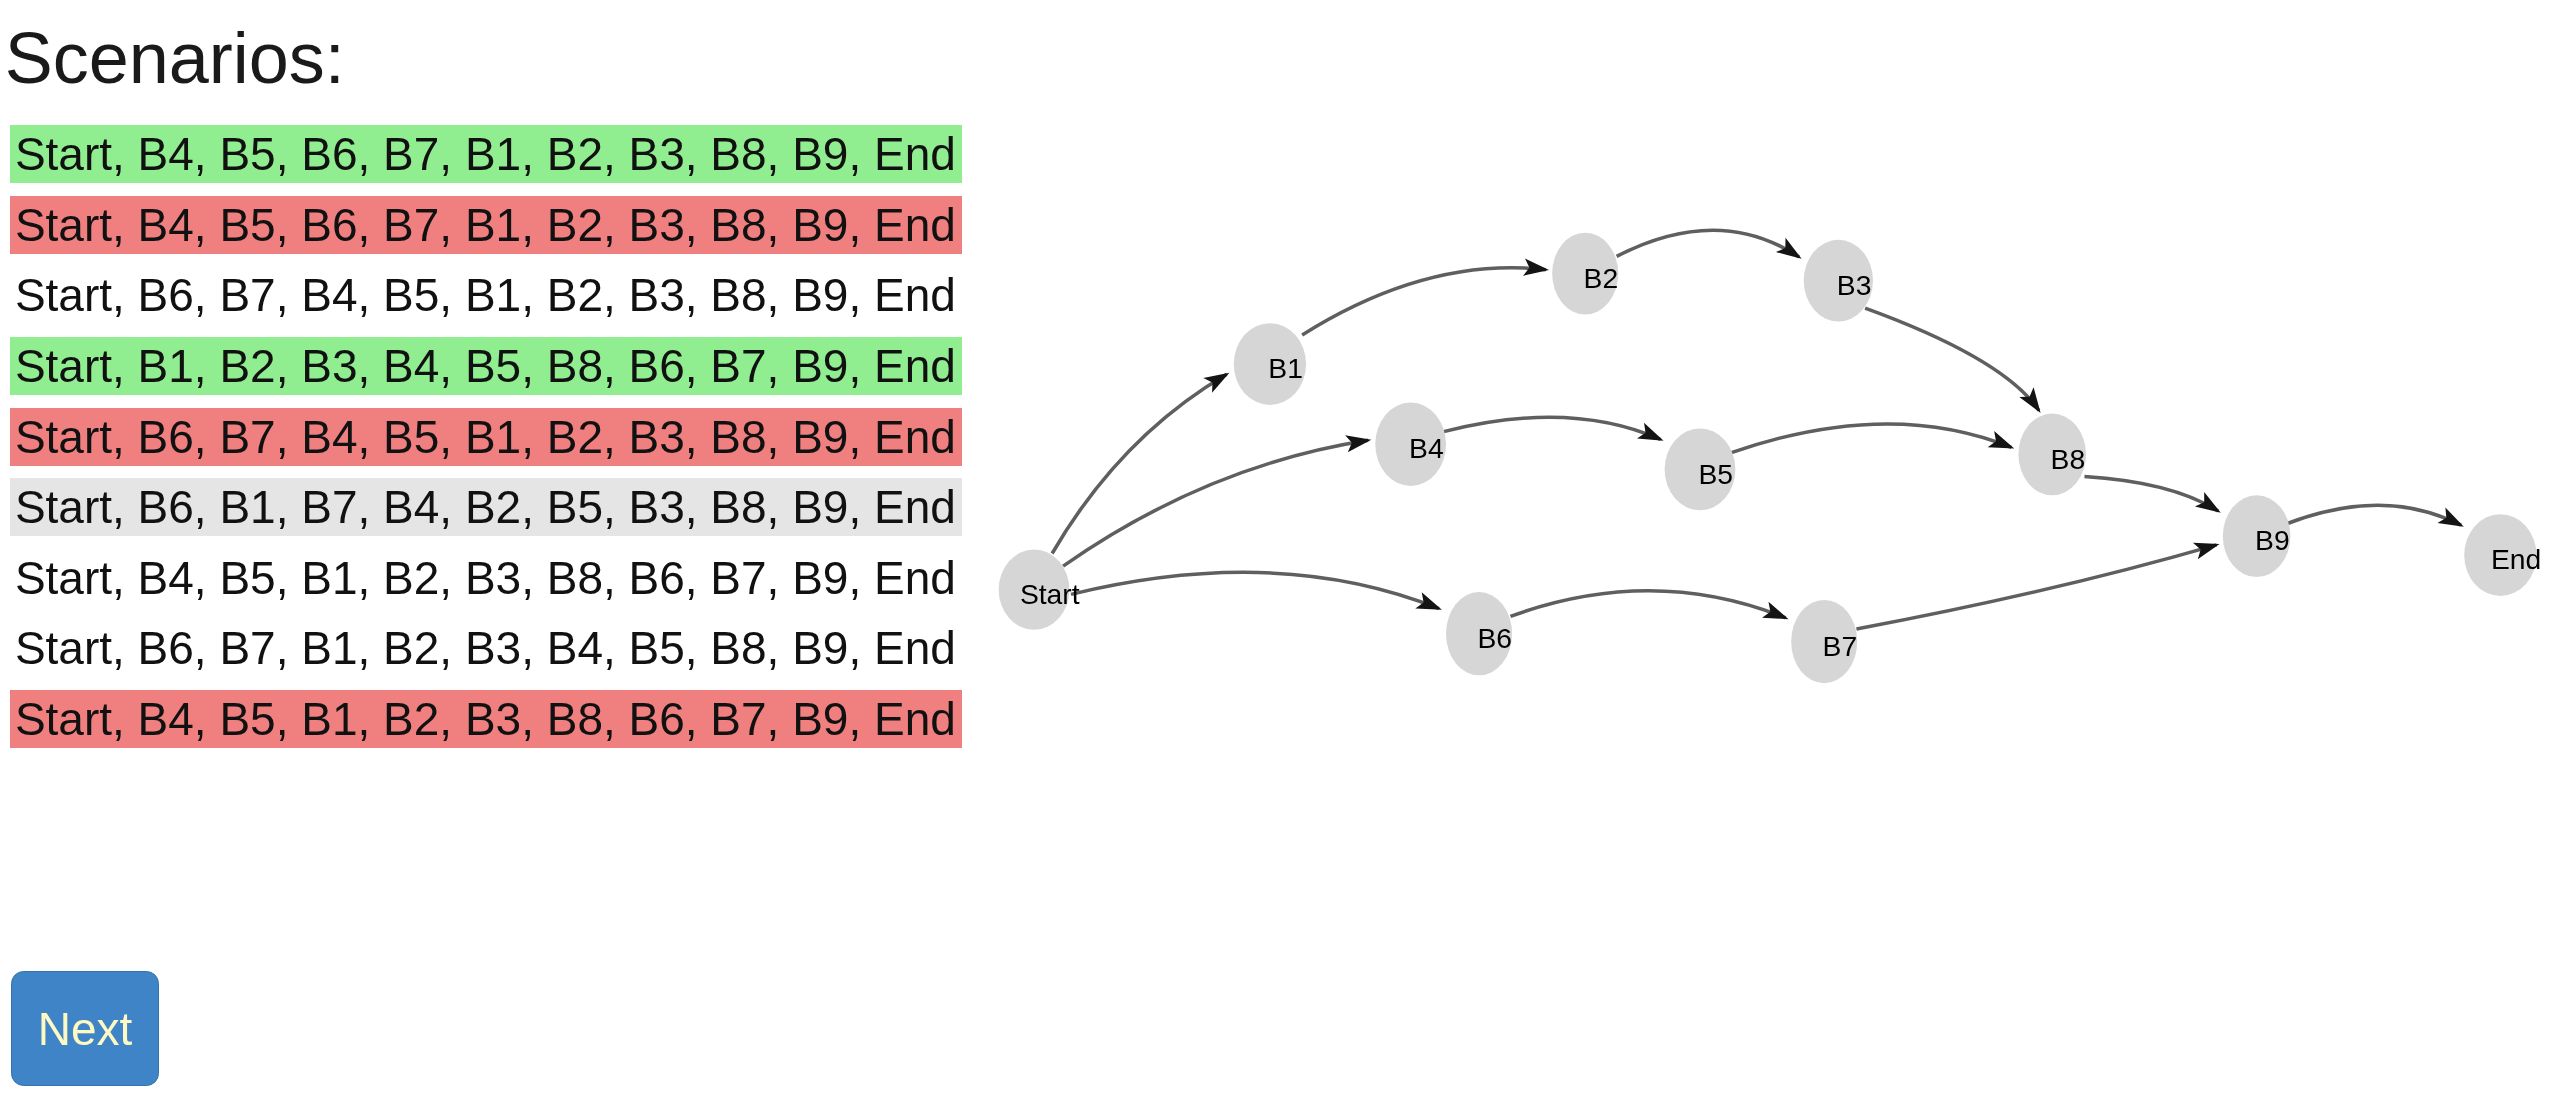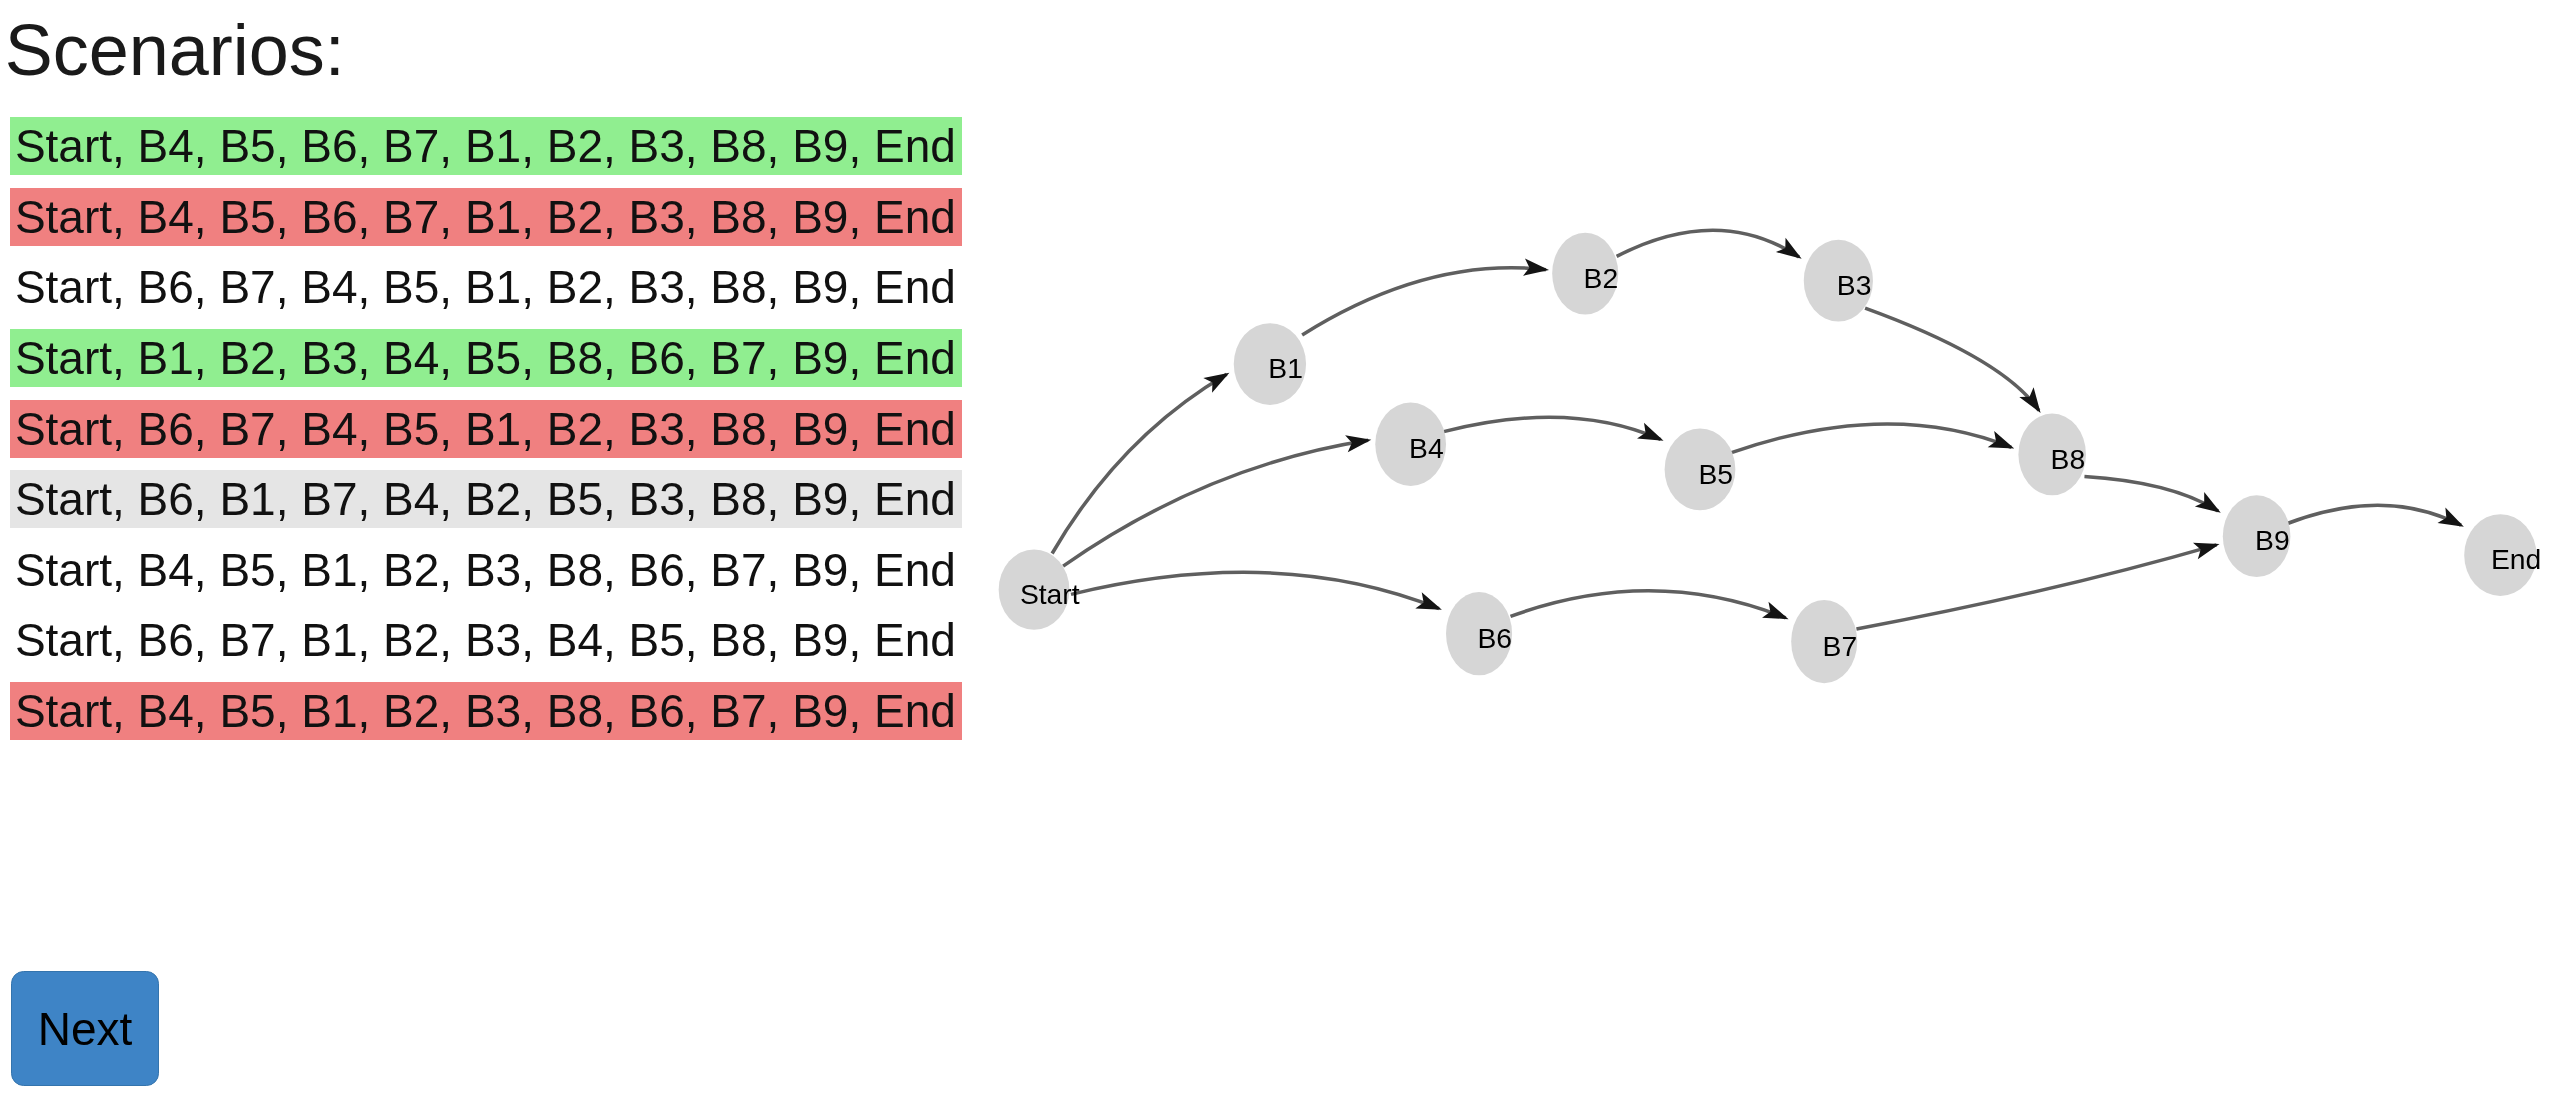--- a/index.html
+++ b/index.html
@@ -13,21 +13,21 @@
   }
   .page {
     position: relative;
     width: 2576px;
     height: 1096px;
   }
   
   .left-col {
     position: absolute;
     left: 4.7px;
-    top: 0;
+    top: 8px;
     z-index: 2;
   }
   h1.title {
     font-size: 72px;
     font-weight: 400;
     color: #1a1a1a;
     margin: 11px 0 0 0;
     line-height: 1.1;
     letter-spacing: 0;
   }
@@ -152,16 +152,16 @@
         <div class="scenario-row"><span class="scenario-text" style="background: rgb(255, 255, 255);">Start, B6, B7, B4, B5, B1, B2, B3, B8, B9, End</span></div>
         <div class="scenario-row"><span class="scenario-text" style="background: rgb(144, 238, 144);">Start, B1, B2, B3, B4, B5, B8, B6, B7, B9, End</span></div>
         <div class="scenario-row"><span class="scenario-text" style="background: rgb(240, 128, 128);">Start, B6, B7, B4, B5, B1, B2, B3, B8, B9, End</span></div>
         <div class="scenario-row"><span class="scenario-text" style="background: #e5e5e5;">Start, B6, B1, B7, B4, B2, B5, B3, B8, B9, End</span></div>
         <div class="scenario-row"><span class="scenario-text" style="background: rgb(255, 255, 255);">Start, B4, B5, B1, B2, B3, B8, B6, B7, B9, End</span></div>
         <div class="scenario-row"><span class="scenario-text" style="background: rgb(255, 255, 255);">Start, B6, B7, B1, B2, B3, B4, B5, B8, B9, End</span></div>
         <div class="scenario-row"><span class="scenario-text" style="background: rgb(240, 128, 128);">Start, B4, B5, B1, B2, B3, B8, B6, B7, B9, End</span></div>
       </div>
   </div>
 
-  <button class="next-btn" style="background: rgb(62, 132, 198); border: 1.6px solid rgb(52, 116, 173); color: #000000;">Next</button>
+  <button class="next-btn" style="background: rgb(62, 132, 198); border: 1.6px solid rgb(52, 116, 173); color: #fef9c3;">Next</button>
 
 </div>
 
 
 </body></html>

